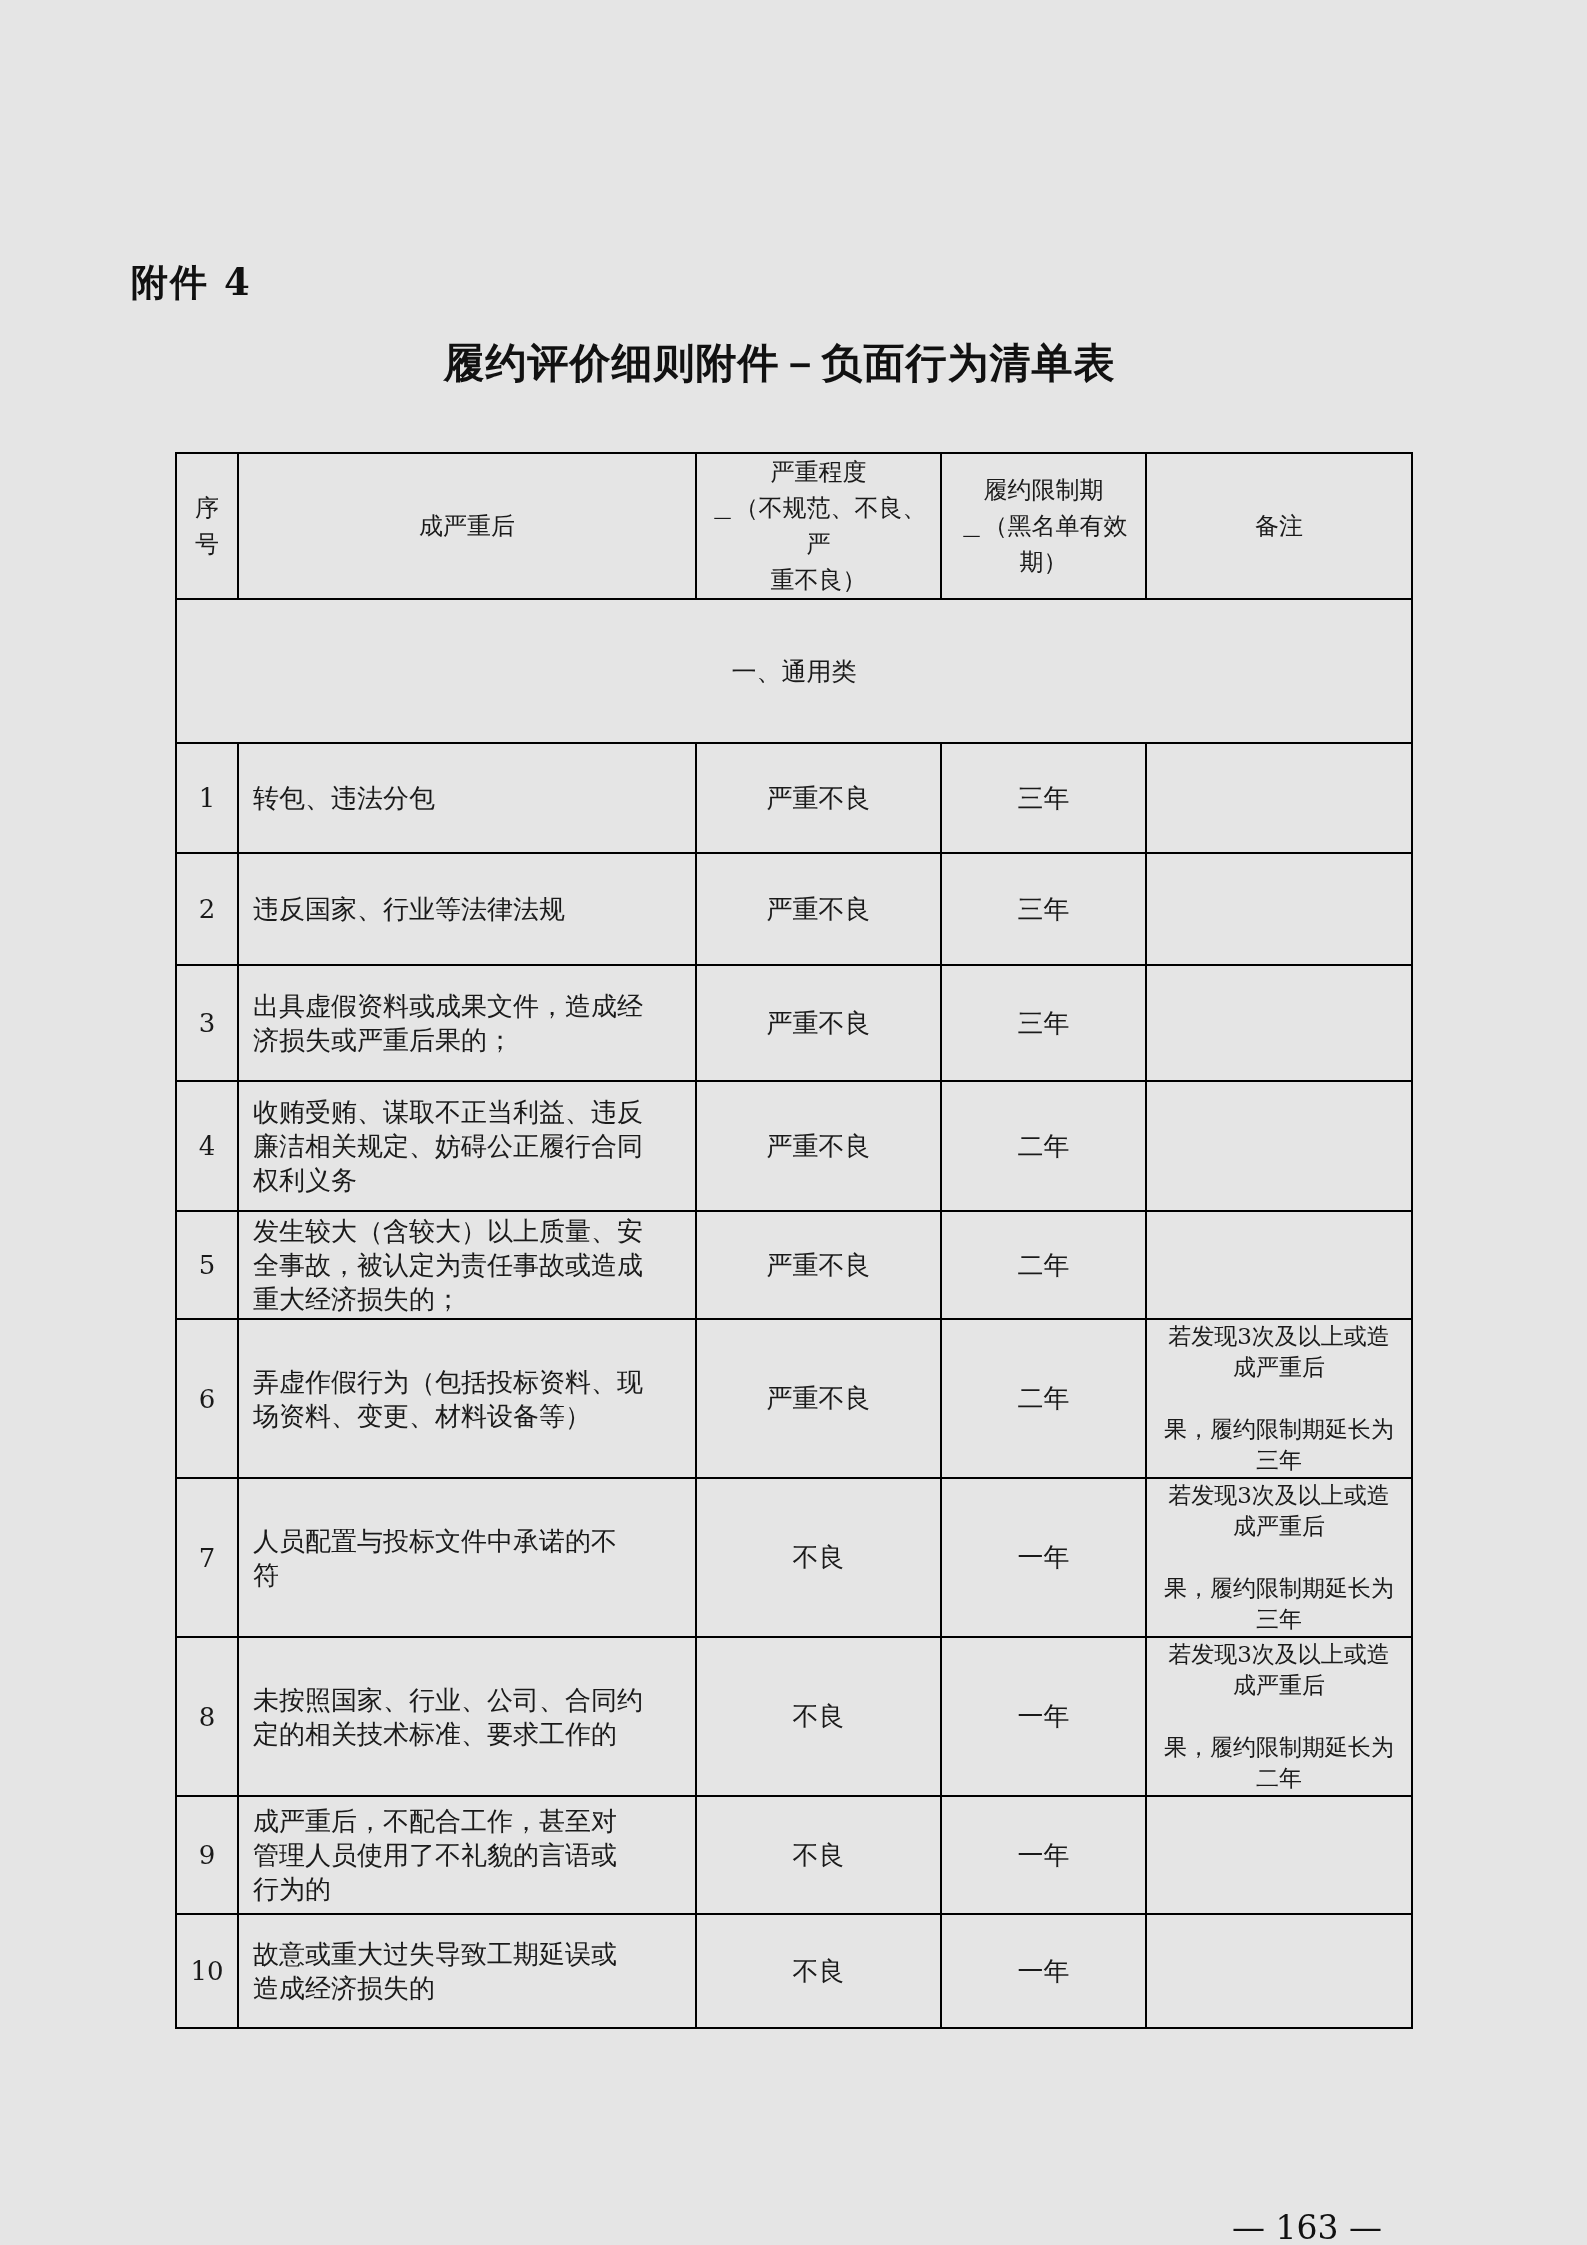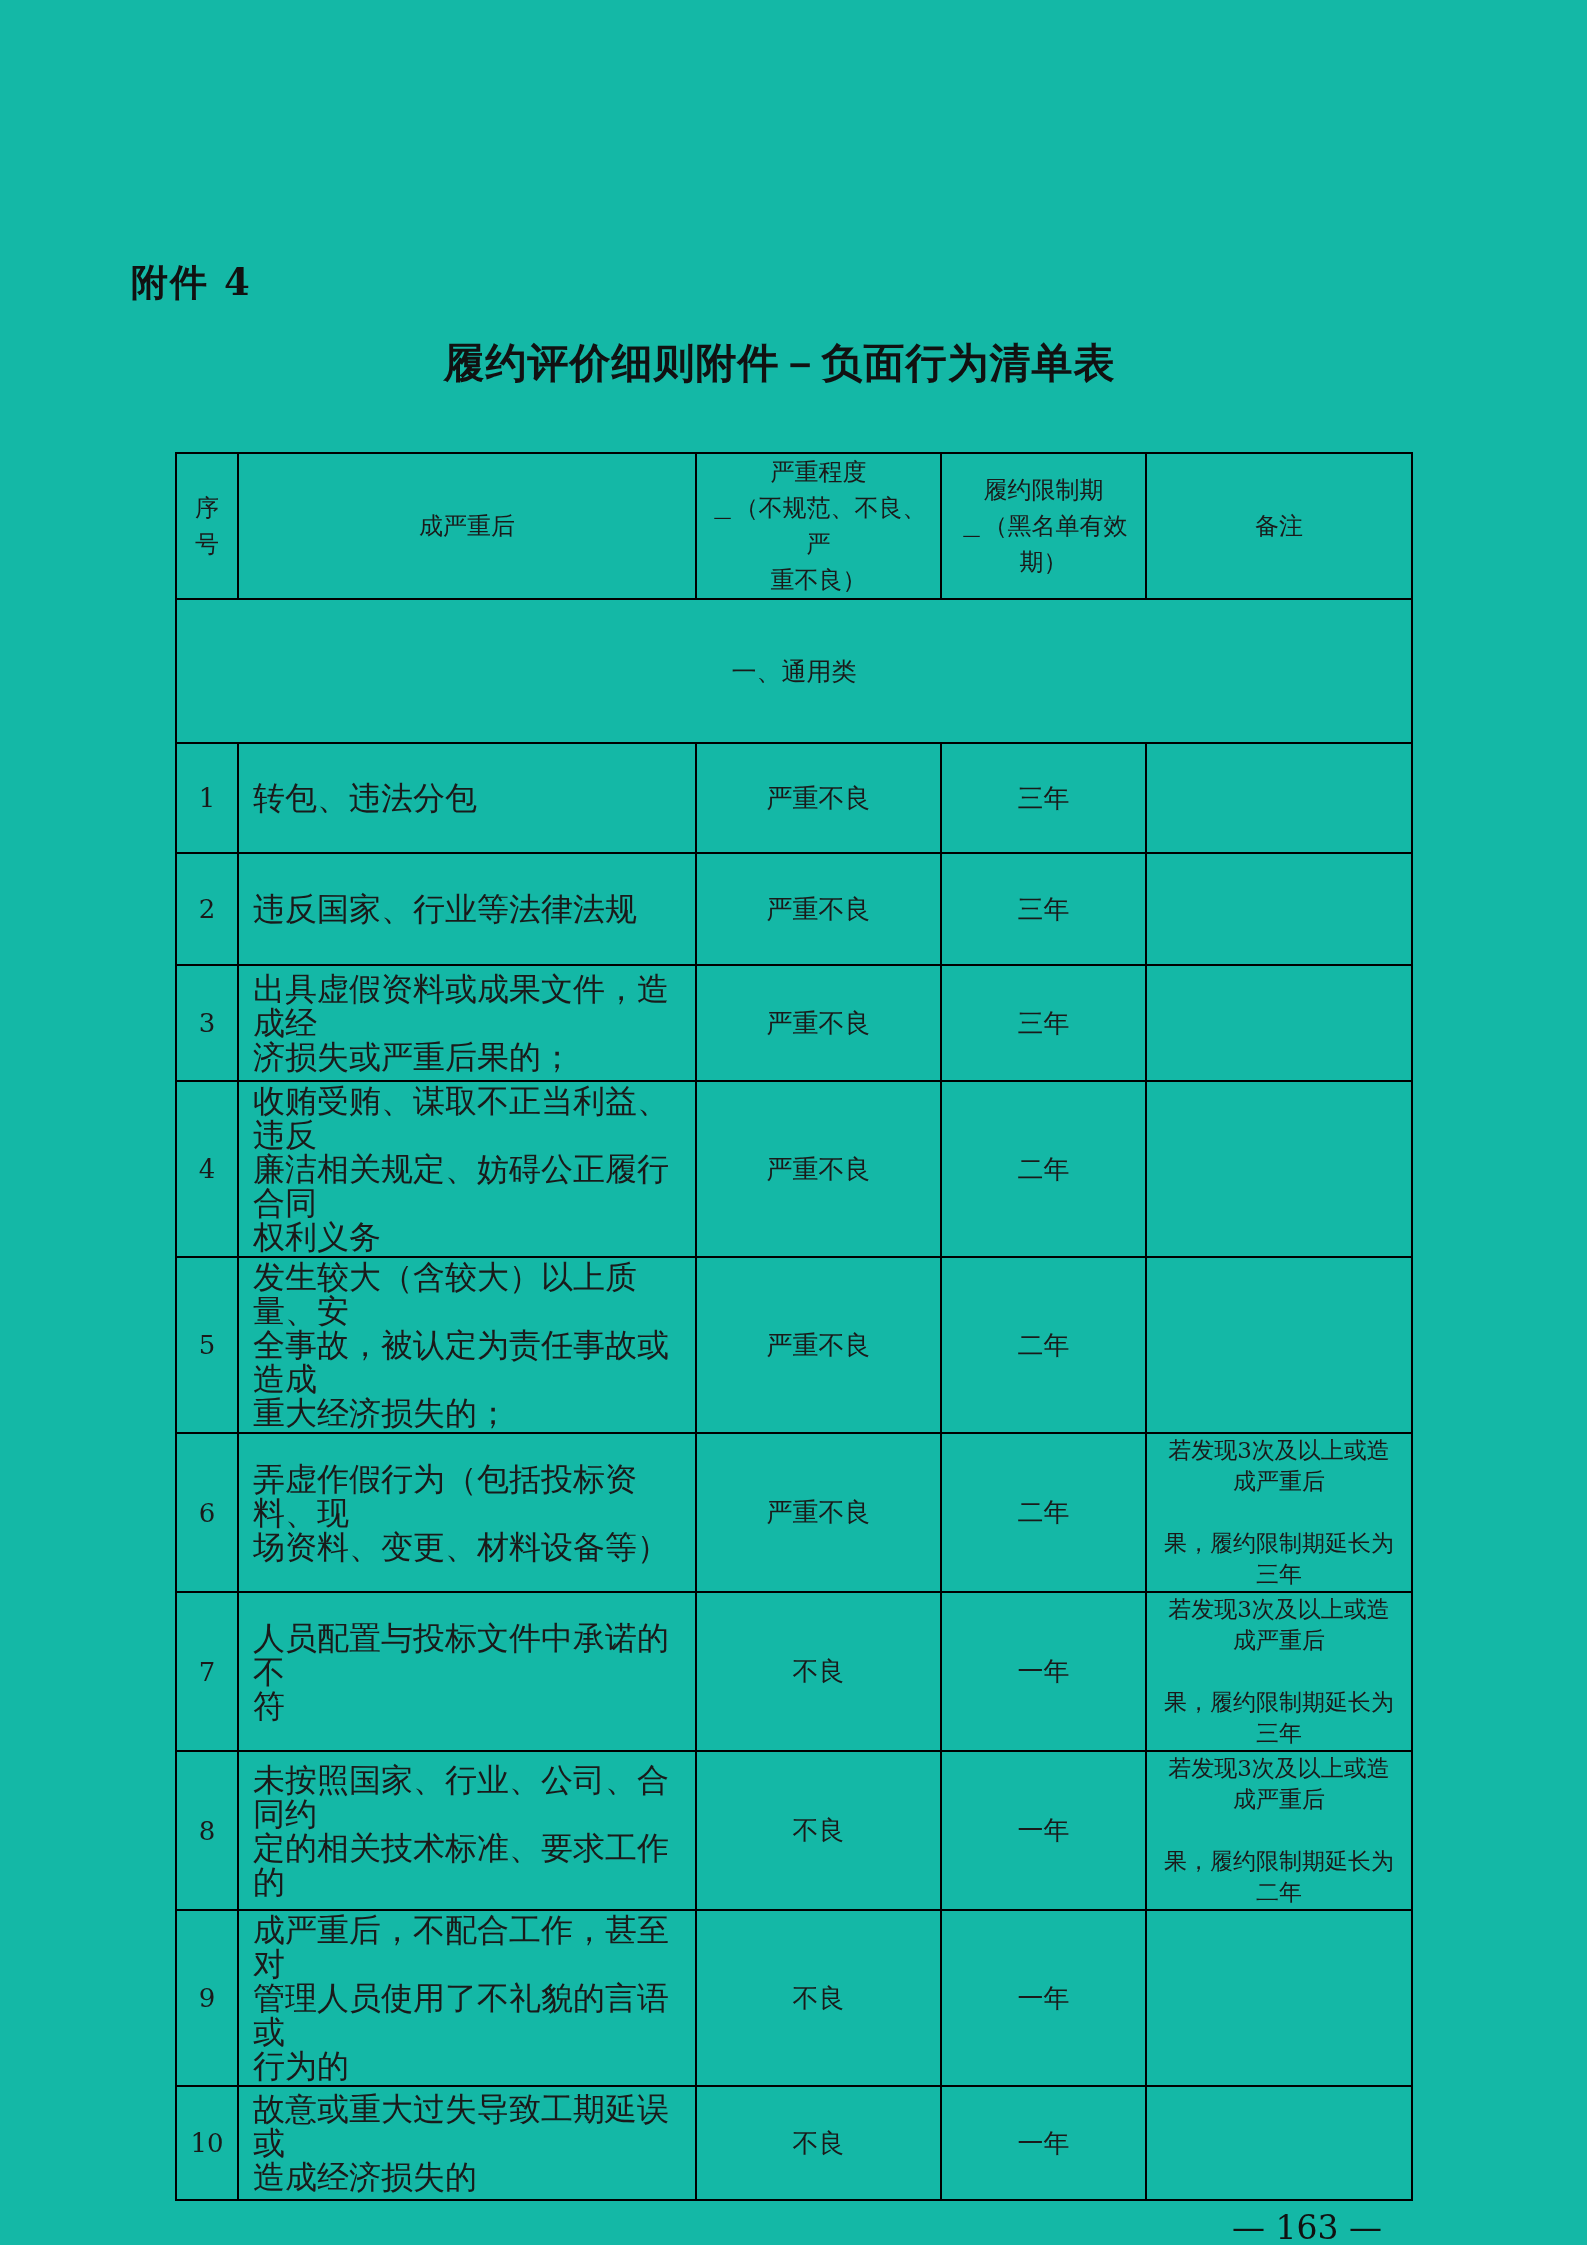--- a/index.html
+++ b/index.html
@@ -4,21 +4,21 @@
 <style>
   * { margin: 0; padding: 0; box-sizing: border-box; }
   html, body {
     width: 1587px;
     height: 2245px;
     background: #ffffff;
     overflow: hidden;
     font-family: "DejaVu Serif", "Liberation Serif", serif;
     color: #1a1a1a;
   }
-  .page { position: relative; width: 1587px; height: 2245px; background: #14b8a6; }
+  .page { position: relative; width: 1587px; height: 2245px; background: #e5e5e5; }
 
   .attachment {
     position: absolute;
     left: 131px;
     top: 258px;
     font-size: 37px;
     font-weight: bold;
     letter-spacing: 2px;
     color: #111;
   }
@@ -59,21 +59,21 @@
   .nb-table td.section-cell {
     text-align: center;
     font-size: 25px;
   }
   .nb-table td.no {
     text-align: center;
     font-size: 26px;
   }
   .nb-table td.behavior {
     text-align: left;
-    font-size: 32px;
+    font-size: 26px;
     line-height: 34px;
     padding: 2px 16px 2px 14px;
   }
   .nb-table td.sev, .nb-table td.per {
     text-align: center;
     font-size: 26px;
     margin-left: 24px;
   }
   .nb-table td.rem {
     text-align: center;

